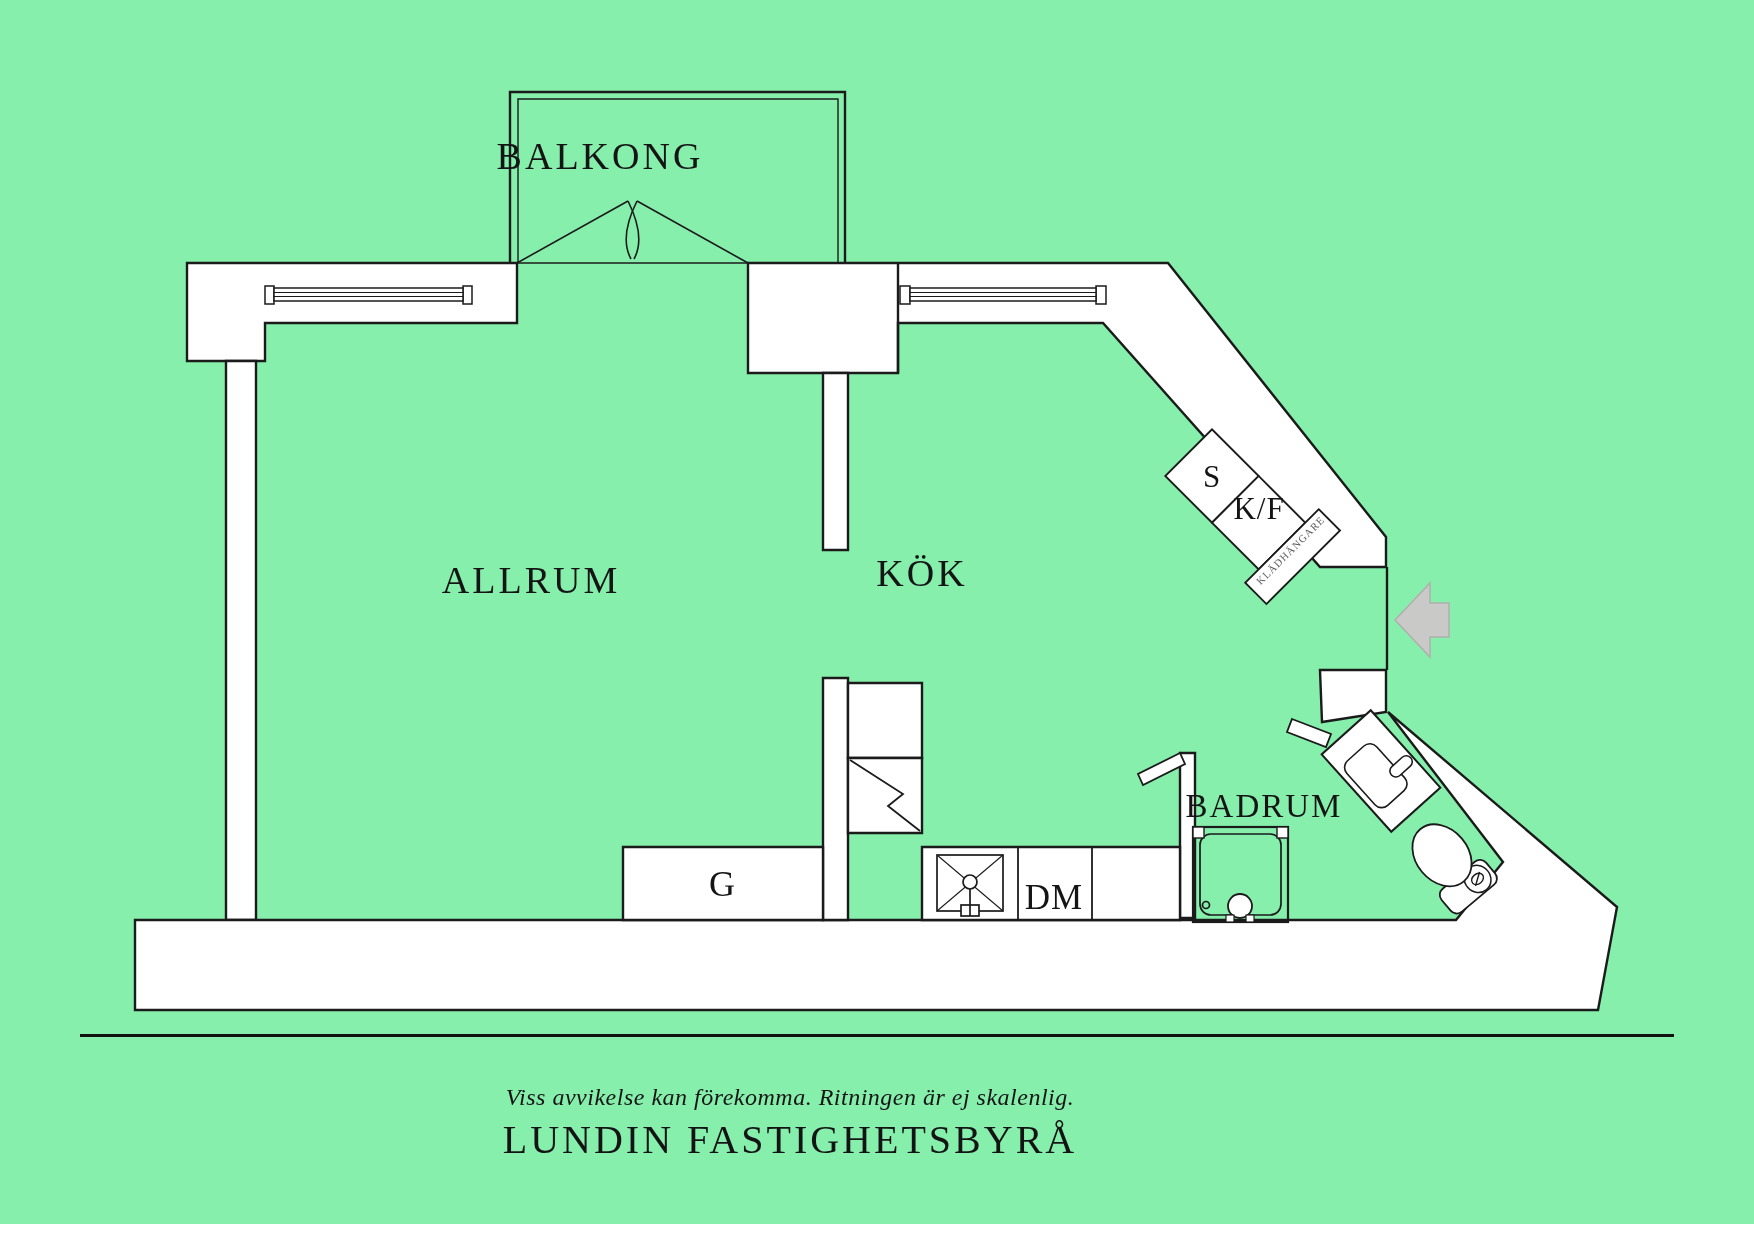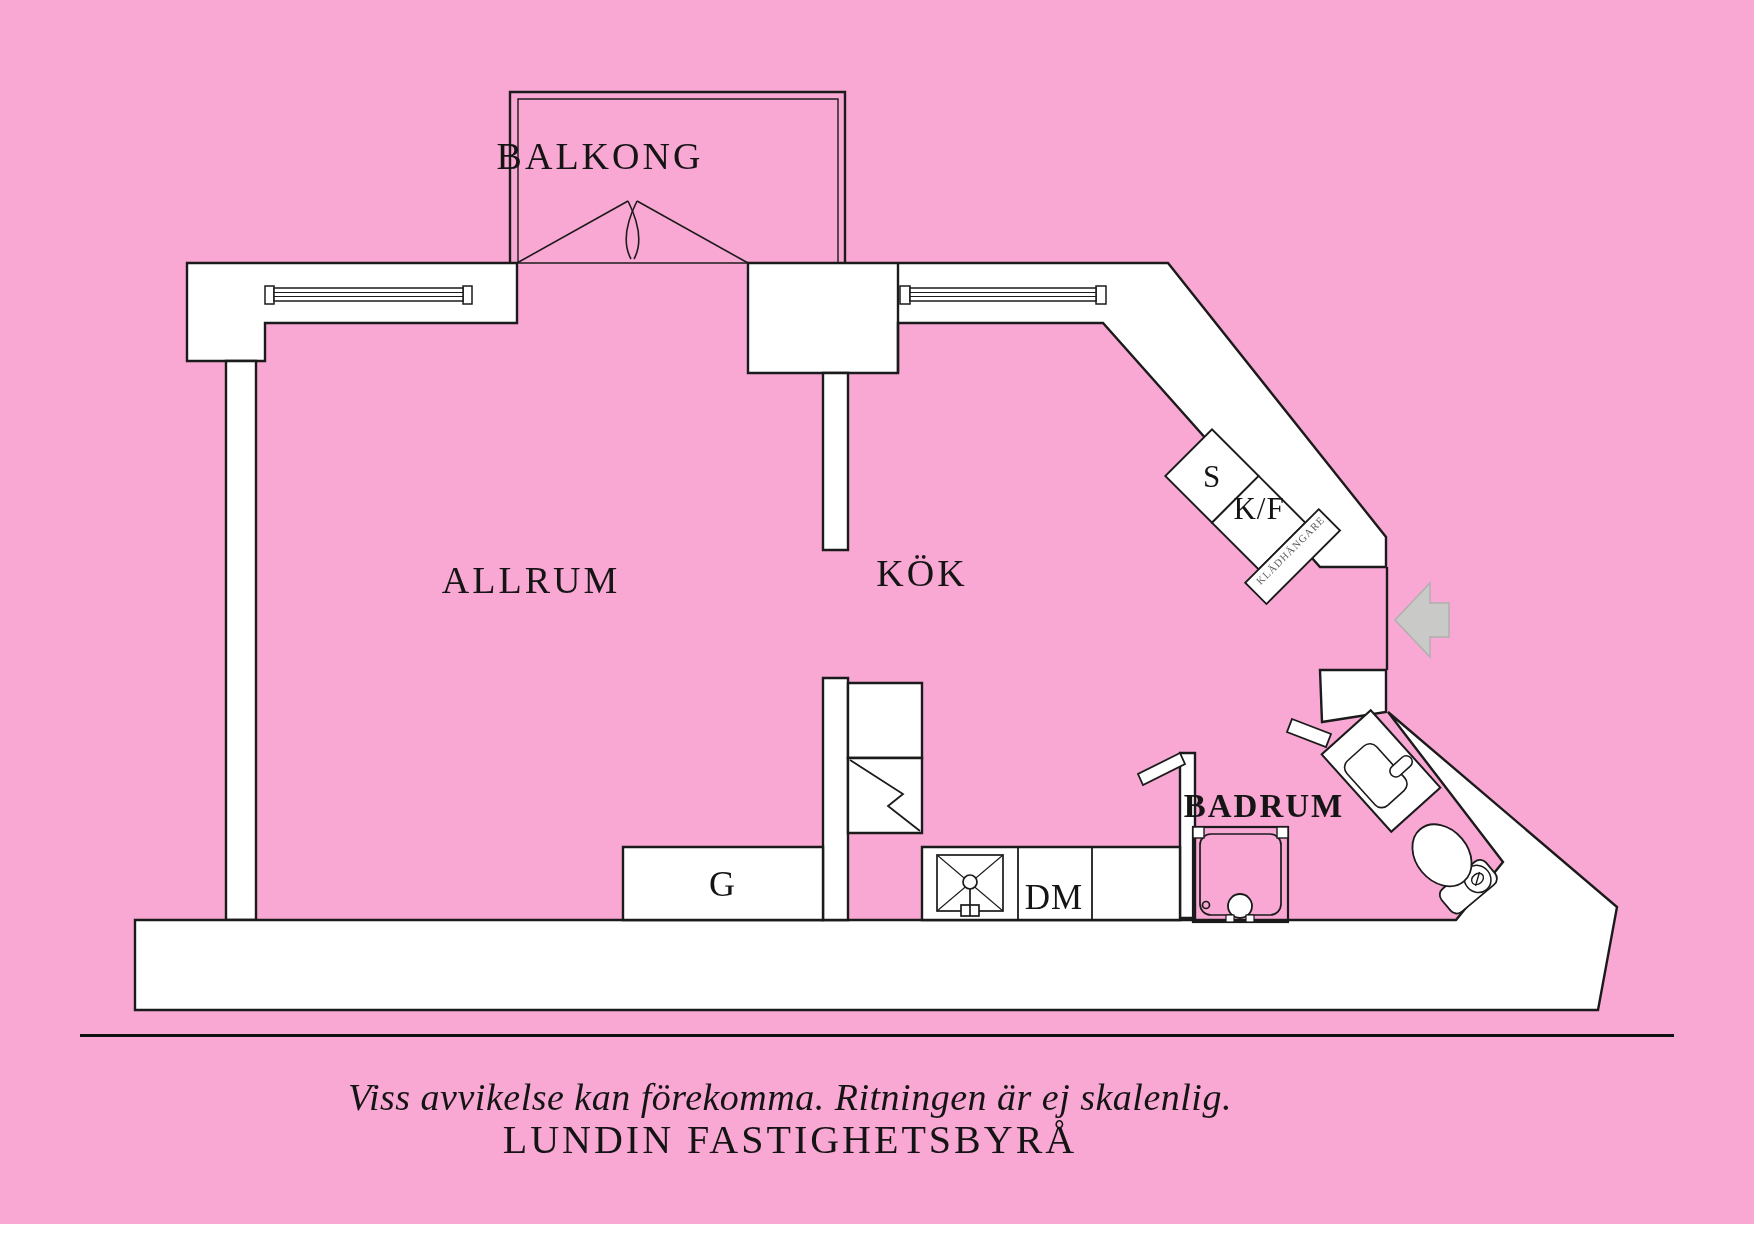--- a/index.html
+++ b/index.html
@@ -1,48 +1,48 @@
 <!DOCTYPE html>
 <html><head>
 <meta charset="utf-8">
 <style>
   html,body{margin:0;padding:0;background:#ffffff;}
   .stage{
     position:relative;
     width:1754px;height:1224px;
-    background:#f9a8d4;
+    background:#86efac;
     overflow:hidden;
     font-family:"Liberation Serif", serif;
   }
   .plan-svg{position:absolute;left:0;top:0;width:1754px;height:1240px;}
   .label{
     position:absolute;
     transform:translate(-50%,-50%);
     font-family:"Liberation Serif", serif;
     color:#151515;
     white-space:nowrap;
     line-height:1;
   }
   .room-label{font-size:38px;letter-spacing:3px;}
-  .badrum-label{font-size:33px;letter-spacing:2px;font-weight:bold;}
+  .badrum-label{font-size:33px;letter-spacing:2px;}
   .s-label,.kf-label{font-size:31px;letter-spacing:1px;}
   .hanger-label{
     font-size:10.5px;letter-spacing:1px;color:#555;
     transform:translate(-50%,-50%) rotate(-45deg);
   }
   .g-label{font-size:36px;}
   .dm-label{font-size:35px;letter-spacing:1px;}
   .separator{
     position:absolute;left:80px;top:1034px;width:1594px;height:3px;
     background:#111;
   }
   .disclaimer{
     position:absolute;left:790px;top:1097px;
     transform:translate(-50%,-50%);
-    font-style:italic;font-size:38px;color:#141414;letter-spacing:0.5px;
+    font-style:italic;font-size:24px;color:#141414;letter-spacing:0.5px;
     white-space:nowrap;
     text-align:center;
   }
   .company{
     position:absolute;left:790px;top:1139px;
     transform:translate(-50%,-50%);
     font-size:40px;color:#141414;letter-spacing:3px;
     white-space:nowrap;
   }
 </style>

